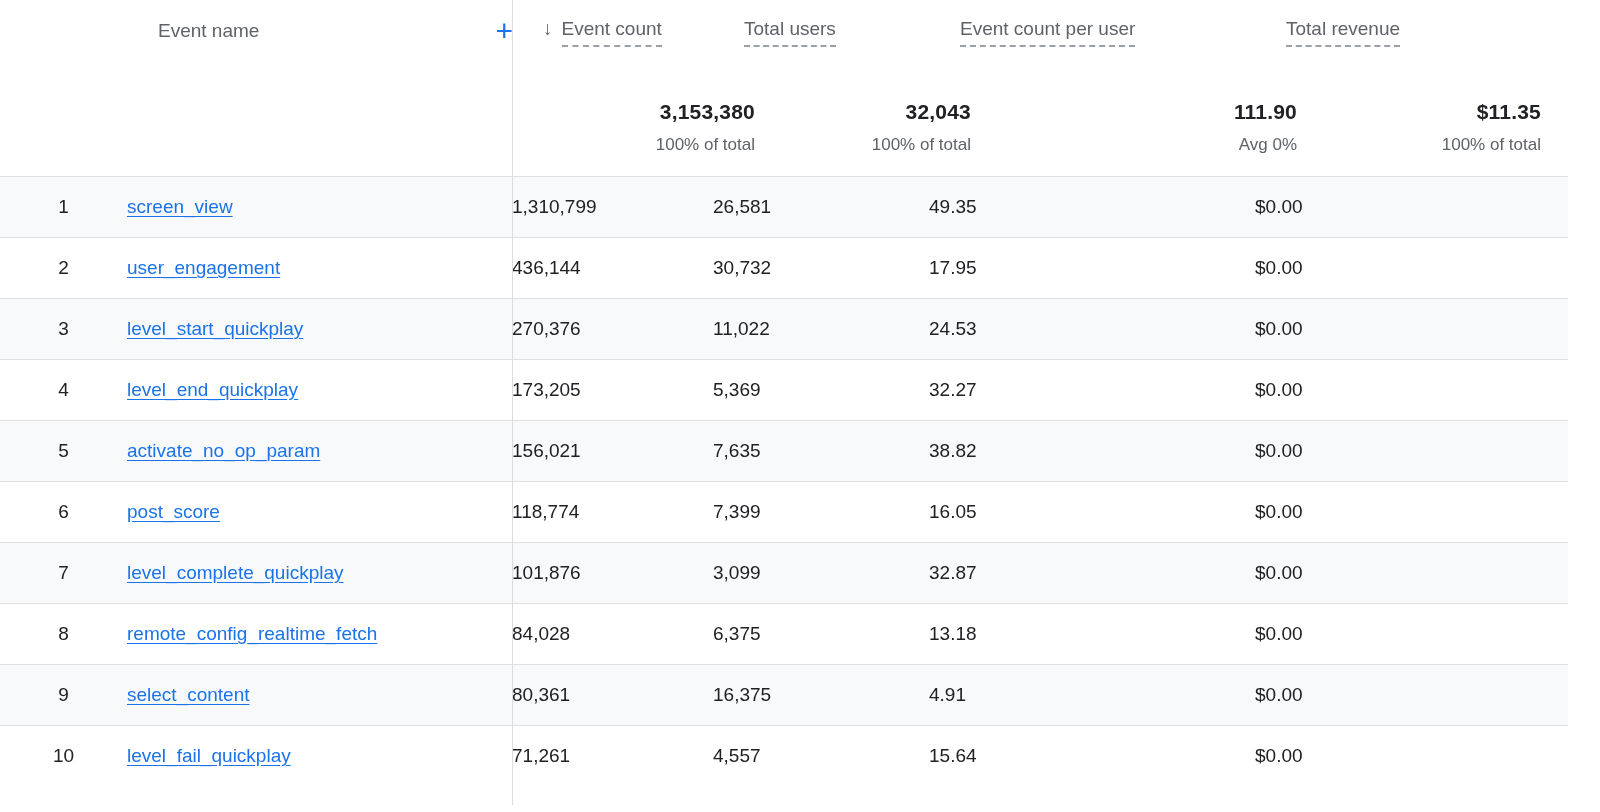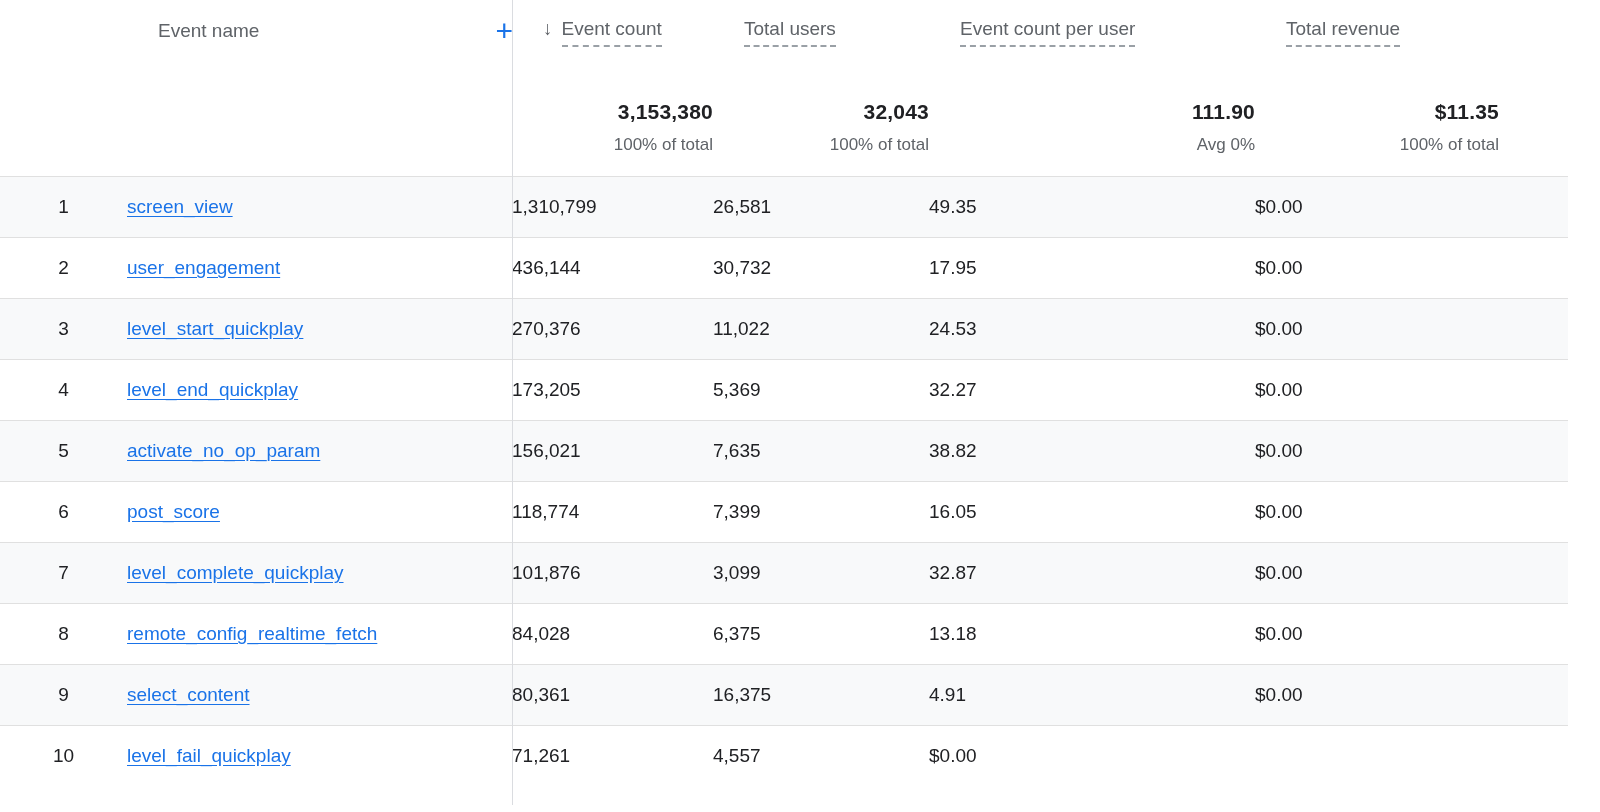--- a/index.html
+++ b/index.html
@@ -28,21 +28,21 @@
   }
   .num-head { text-align:left; font-size:19px; color:#5f6368; white-space:nowrap; }
   .sort-arrow { margin-right:9px; color:#5f6368; font-size:19px; }
   .dashed {
     display:inline-block; border-bottom:2px dashed #9aa0a6;
     padding-bottom:5px; cursor:pointer;
   }
   .last-col { padding-right:69px; box-sizing:border-box; }
 
   
-  .totals-row { height:116px; box-sizing:border-box; padding-top:40px; }
+  .totals-row { height:116px; box-sizing:border-box; padding-top:40px;padding-left:42px; }
   .total-value {
     font-size:21px; font-weight:600; text-align:right; color:#202124;
     letter-spacing:0.2px;
   }
   .total-sub { font-size:17px; color:#5f6368; text-align:right; margin-top:11px; }
 
   
   .body-row { height:60px; border-top:1px solid #e0e0e0; align-items:center; }
   .body-row.striped { background:#f8f9fa; }
   .name-cell { display:flex; align-items:center; }
@@ -198,16 +198,17 @@
     <div class="num-cell last-col">$0.00</div>
   </div>
 
   <div class="grid body-row">
     <div class="name-cell">
       <span class="row-num">10</span>
       <a class="event-link">level_fail_quickplay</a>
     </div>
     <div class="num-cell">71,261</div>
     <div class="num-cell">4,557</div>
+    <div class="num-cell">15.64</div>
     <div class="num-cell last-col">$0.00</div>
   </div>
 </div>
 </div>
 
 </body></html>

